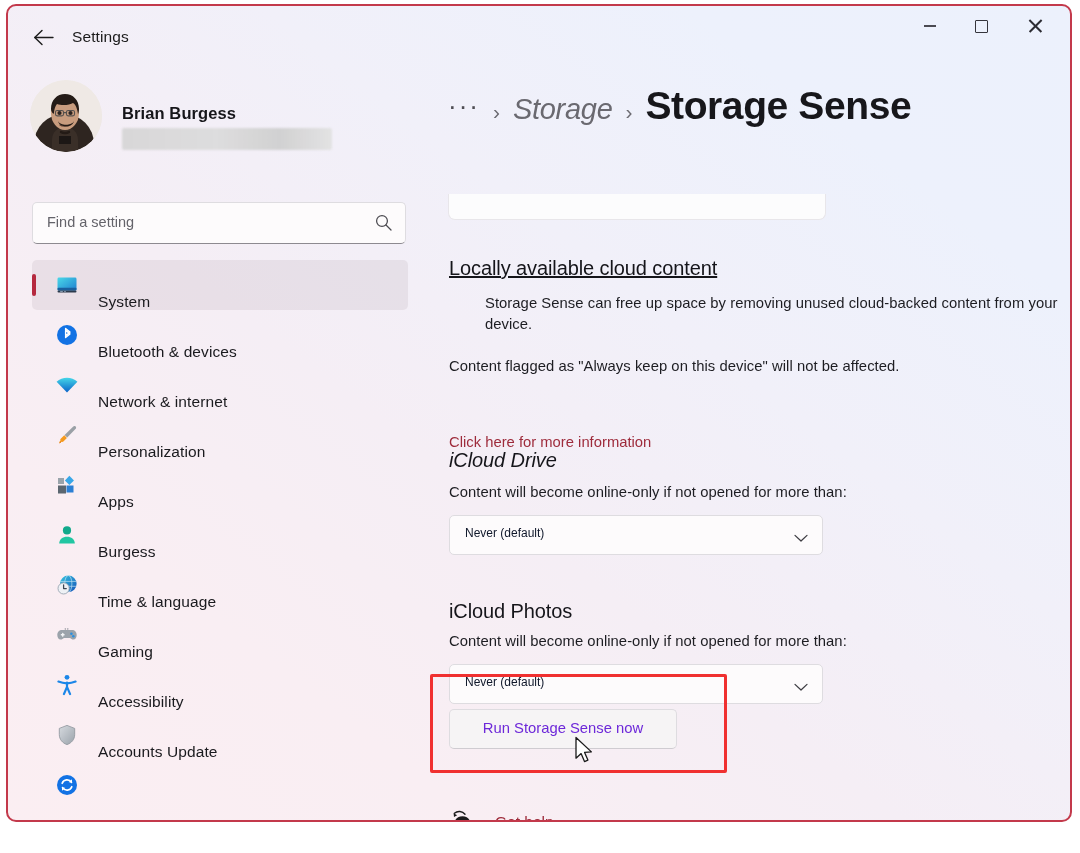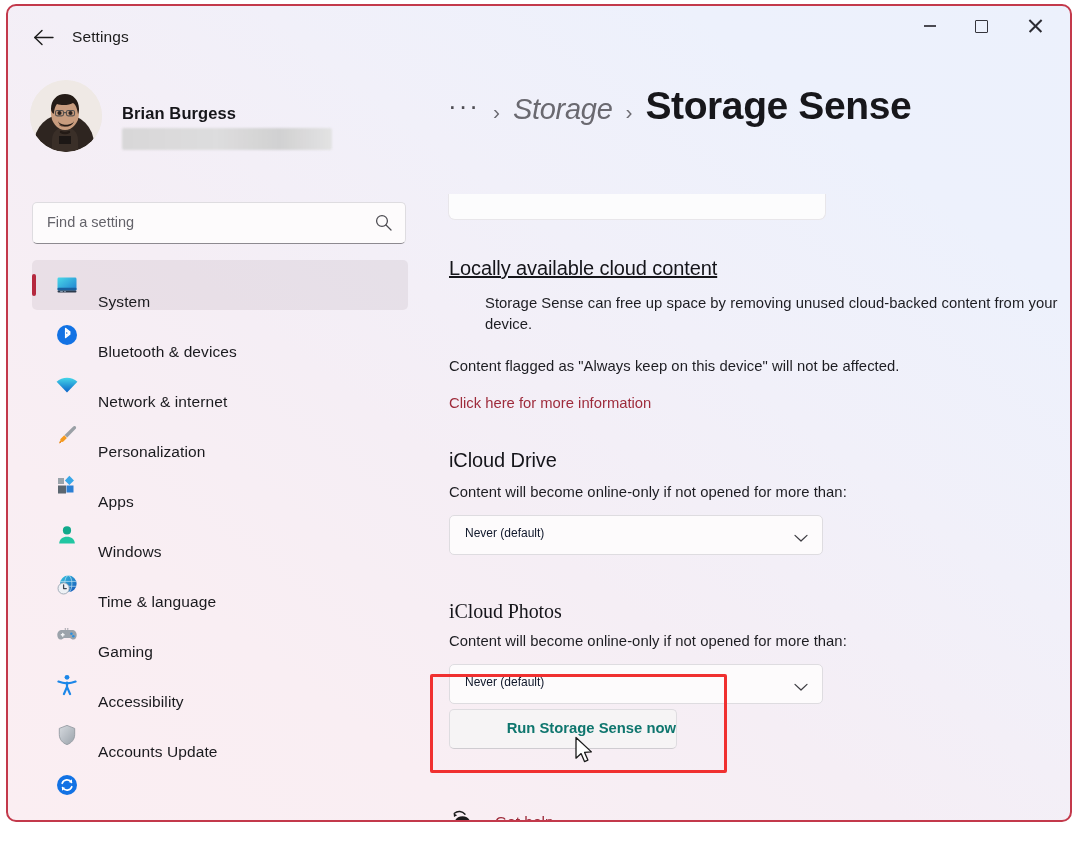--- a/index.html
+++ b/index.html
@@ -190,31 +190,31 @@
     position: absolute;
     font-size: 20px; color: #15151a; letter-spacing: -.1px;
   }
   .sec-para {
     position: absolute;
     font-size: 14.8px; color: #1d1d22; line-height: 1.42;
     letter-spacing: .05px;
   }
   .link-red {
     position: absolute;
-    font-size: 14.8px; color: #9e2b3b;
+    font-size: 14.8px; color: #9e2b3b; margin-top: 39px;
   }
 
   #cloud-title   { left: 21px; top: 193px; text-decoration: underline; }
   #cloud-p1      { left: 21px; top: 229px; width: 580px; margin-left: 36px; }
   #cloud-p2      { left: 21px; top: 292px; width: 590px; }
   #cloud-link    { left: 21px; top: 331px; }
 
-  #drive-title   { left: 21px; top: 385px; }
+  #drive-title   { left: 21px; top: 385px; font-style: italic; }
   #drive-sub     { left: 21px; top: 418px; width: 580px; }
-  #photos-title  { left: 21px; top: 536px; font-family: Liberation Serif, serif; }
+  #photos-title  { left: 21px; top: 536px; }
   #photos-sub    { left: 21px; top: 567px; width: 580px; }
 
   .combo {
     position: absolute; left: 21px;
     width: 374px; height: 40px;
     background: #fdfbfc;
     border: 1px solid #dedce0;
     border-radius: 5px;
     box-sizing: border-box;
   }
@@ -241,22 +241,22 @@
     position: absolute; left: 21px; top: 645px;
     width: 228px; height: 40px;
     background: #f6f4f5;
     border: 1px solid #dedce0;
     border-bottom-color: #cfccd1;
     border-radius: 5px;
     box-sizing: border-box;
   }
   #run-button-label {
     position: absolute; left: 0; right: 0; top: 10px;
-    text-align: right;
-    font-size: 14.8px; color: #0f766e; font-weight: bold;
+    text-align: center;
+    font-size: 14.8px; color: #6d28d9;
   }
   #cursor {
     position: absolute; left: 146px; top: 672px;
     pointer-events: none;
   }
 
   #gethelp {
     position: absolute; left: 21px; top: 745px;
     display: flex; align-items: center;
   }
@@ -401,21 +401,21 @@
         <span class="nav-label">Apps</span>
       </div>
 
       <div class="nav-item">
         <span class="nav-icon">
           <svg width="24" height="24" viewBox="0 0 24 24">
             <circle cx="12" cy="7.4" r="4.1" fill="#11a98b"></circle>
             <path d="M4.2 20.5c0-4.3 3.5-6.8 7.8-6.8s7.8 2.5 7.8 6.8H4.2z" fill="#21c6a2"></path>
           </svg>
         </span>
-        <span class="nav-label">Windows</span>
+        <span class="nav-label">Burgess</span>
       </div>
 
       <div class="nav-item">
         <span class="nav-icon">
           <svg width="24" height="24" viewBox="0 0 24 24">
             <defs>
                 <linearGradient id="g-globe" x1="0" y1="0" x2="1" y2="1">
               <stop offset="0" stop-color="#38c6e0"></stop>
                   <stop offset="1" stop-color="#1452b8"></stop>
             </linearGradient>

